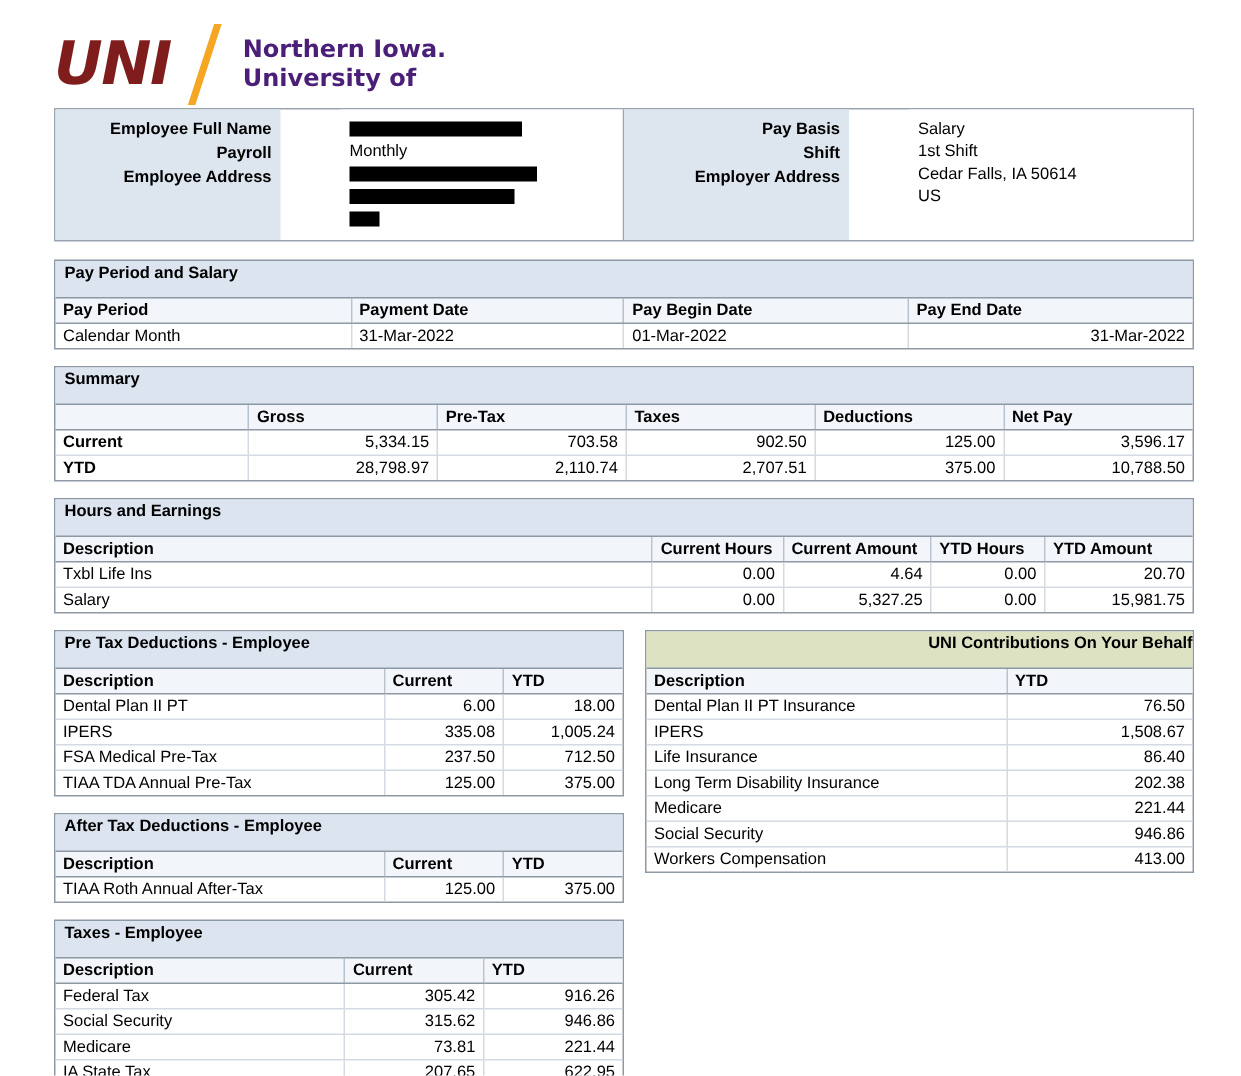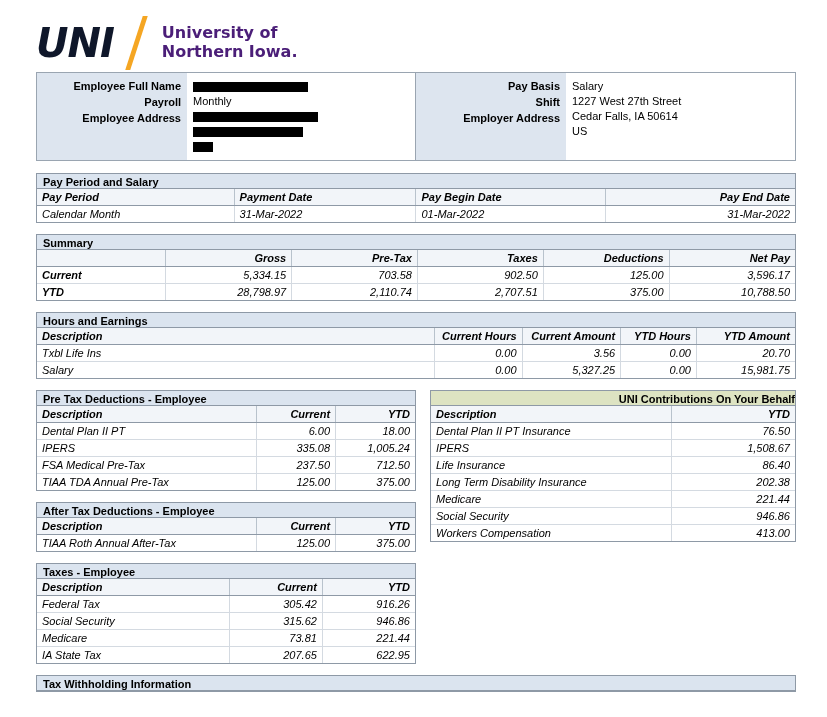--- a/index.html
+++ b/index.html
@@ -22,21 +22,21 @@
     height: 72px;
     box-sizing: border-box;
     display: flex;
     align-items: center;
   }
   .logo-uni {
     font-family: "DejaVu Sans", sans-serif;
     font-size: 40px;
     font-weight: 900;
     font-style: italic;
-    color: #0f172a;
+    color: #7f1d1d;
     letter-spacing: -1px;
     line-height: 1;
   }
   .logo-slash {
     width: 34px;
     height: 54px;
     position: relative;
     margin: 0 2px 0 8px;
   }
   .logo-slash:before {
@@ -74,20 +74,21 @@
   .topinfo {
     display: flex;
     border: 1px solid #9aa5b1;
     margin-bottom: 12px;
     background: #ffffff;
   }
   .topinfo .half {
     display: flex;
     width: 50%;
     box-sizing: border-box;
+    gap: 40px;
   }
   .topinfo .half.left { border-right: 1px solid #9aa5b1; }
   .ti-labels {
     width: 150px;
     background: #dde5ef;
     text-align: right;
     padding: 6px 6px 6px 4px;
     box-sizing: border-box;
     font-weight: bold;
     line-height: 1.45;
@@ -102,44 +103,43 @@
 
   
   .section {
     border: 1px solid #8e99a6;
     margin-bottom: 11px;
     background: #ffffff;
   }
   .section-title {
     background: #dbe4ef;
     font-weight: bold;
-    padding: 2px 0 0 6px;
+    padding: 2px 0 10px 6px;
     border-bottom: 1px solid #8e99a6;
     font-size: 11px;
   }
   .section-title.green { background: #dde3c2; text-align: right; }
 
   table.grid {
     width: 100%;
     border-collapse: collapse;
     table-layout: fixed;
     font-size: 11px;
-    font-style: italic;
   }
   table.grid th {
     background: #f2f5f9;
     font-weight: bold;
     text-align: left;
     padding: 2px 5px;
     border-right: 1px solid #b8c2cc;
     border-bottom: 1px solid #8e99a6;
     white-space: nowrap;
     overflow: hidden;
   }
-  table.grid th.r { text-align: right; }
+  table.grid th.r { }
   table.grid td {
     padding: 2px 5px;
     border-right: 1px solid #d4dae1;
     border-bottom: 1px solid #d4dae1;
     white-space: nowrap;
     overflow: hidden;
   }
   table.grid td.r { text-align: right; }
   table.grid th:last-child,
   table.grid td:last-child { border-right: none; }
@@ -154,22 +154,22 @@
   .col-left { width: 380px; }
   .col-right { flex: 1; }
 </style>
 </head>
 <body>
 
 <div class="logo-area">
   <div class="logo-uni">UNI</div>
   <div class="logo-slash"></div>
   <div class="logo-words">
+    <div>Northern Iowa.</div>
     <div>University of</div>
-    <div>Northern Iowa.</div>
   </div>
 </div>
 
 <div class="sheet">
 
   <div class="topinfo">
     <div class="half left">
       <div class="ti-labels">
         <div>Employee Full Name</div>
         <div>Payroll</div>
@@ -184,21 +184,21 @@
       </div>
     </div>
     <div class="half">
       <div class="ti-labels">
         <div>Pay Basis</div>
         <div>Shift</div>
         <div>Employer Address</div>
       </div>
       <div class="ti-values">
         <div>Salary</div>
-        <div>1227 West 27th Street</div>
+        <div>1st Shift</div>
         <div>Cedar Falls, IA 50614</div>
         <div>US</div>
       </div>
     </div>
   </div>
 
   <div class="section">
     <div class="section-title">Pay Period and Salary</div>
     <table class="grid">
       <colgroup>
@@ -284,21 +284,21 @@
           <th class="r">Current Hours</th>
           <th class="r">Current Amount</th>
           <th class="r">YTD Hours</th>
           <th class="r">YTD Amount</th>
         </tr>
       </thead>
       <tbody>
         <tr>
           <td>Txbl Life Ins</td>
           <td class="r">0.00</td>
-          <td class="r">3.56</td>
+          <td class="r">4.64</td>
           <td class="r">0.00</td>
           <td class="r">20.70</td>
         </tr>
         <tr>
           <td>Salary</td>
           <td class="r">0.00</td>
           <td class="r">5,327.25</td>
           <td class="r">0.00</td>
           <td class="r">15,981.75</td>
         </tr>

